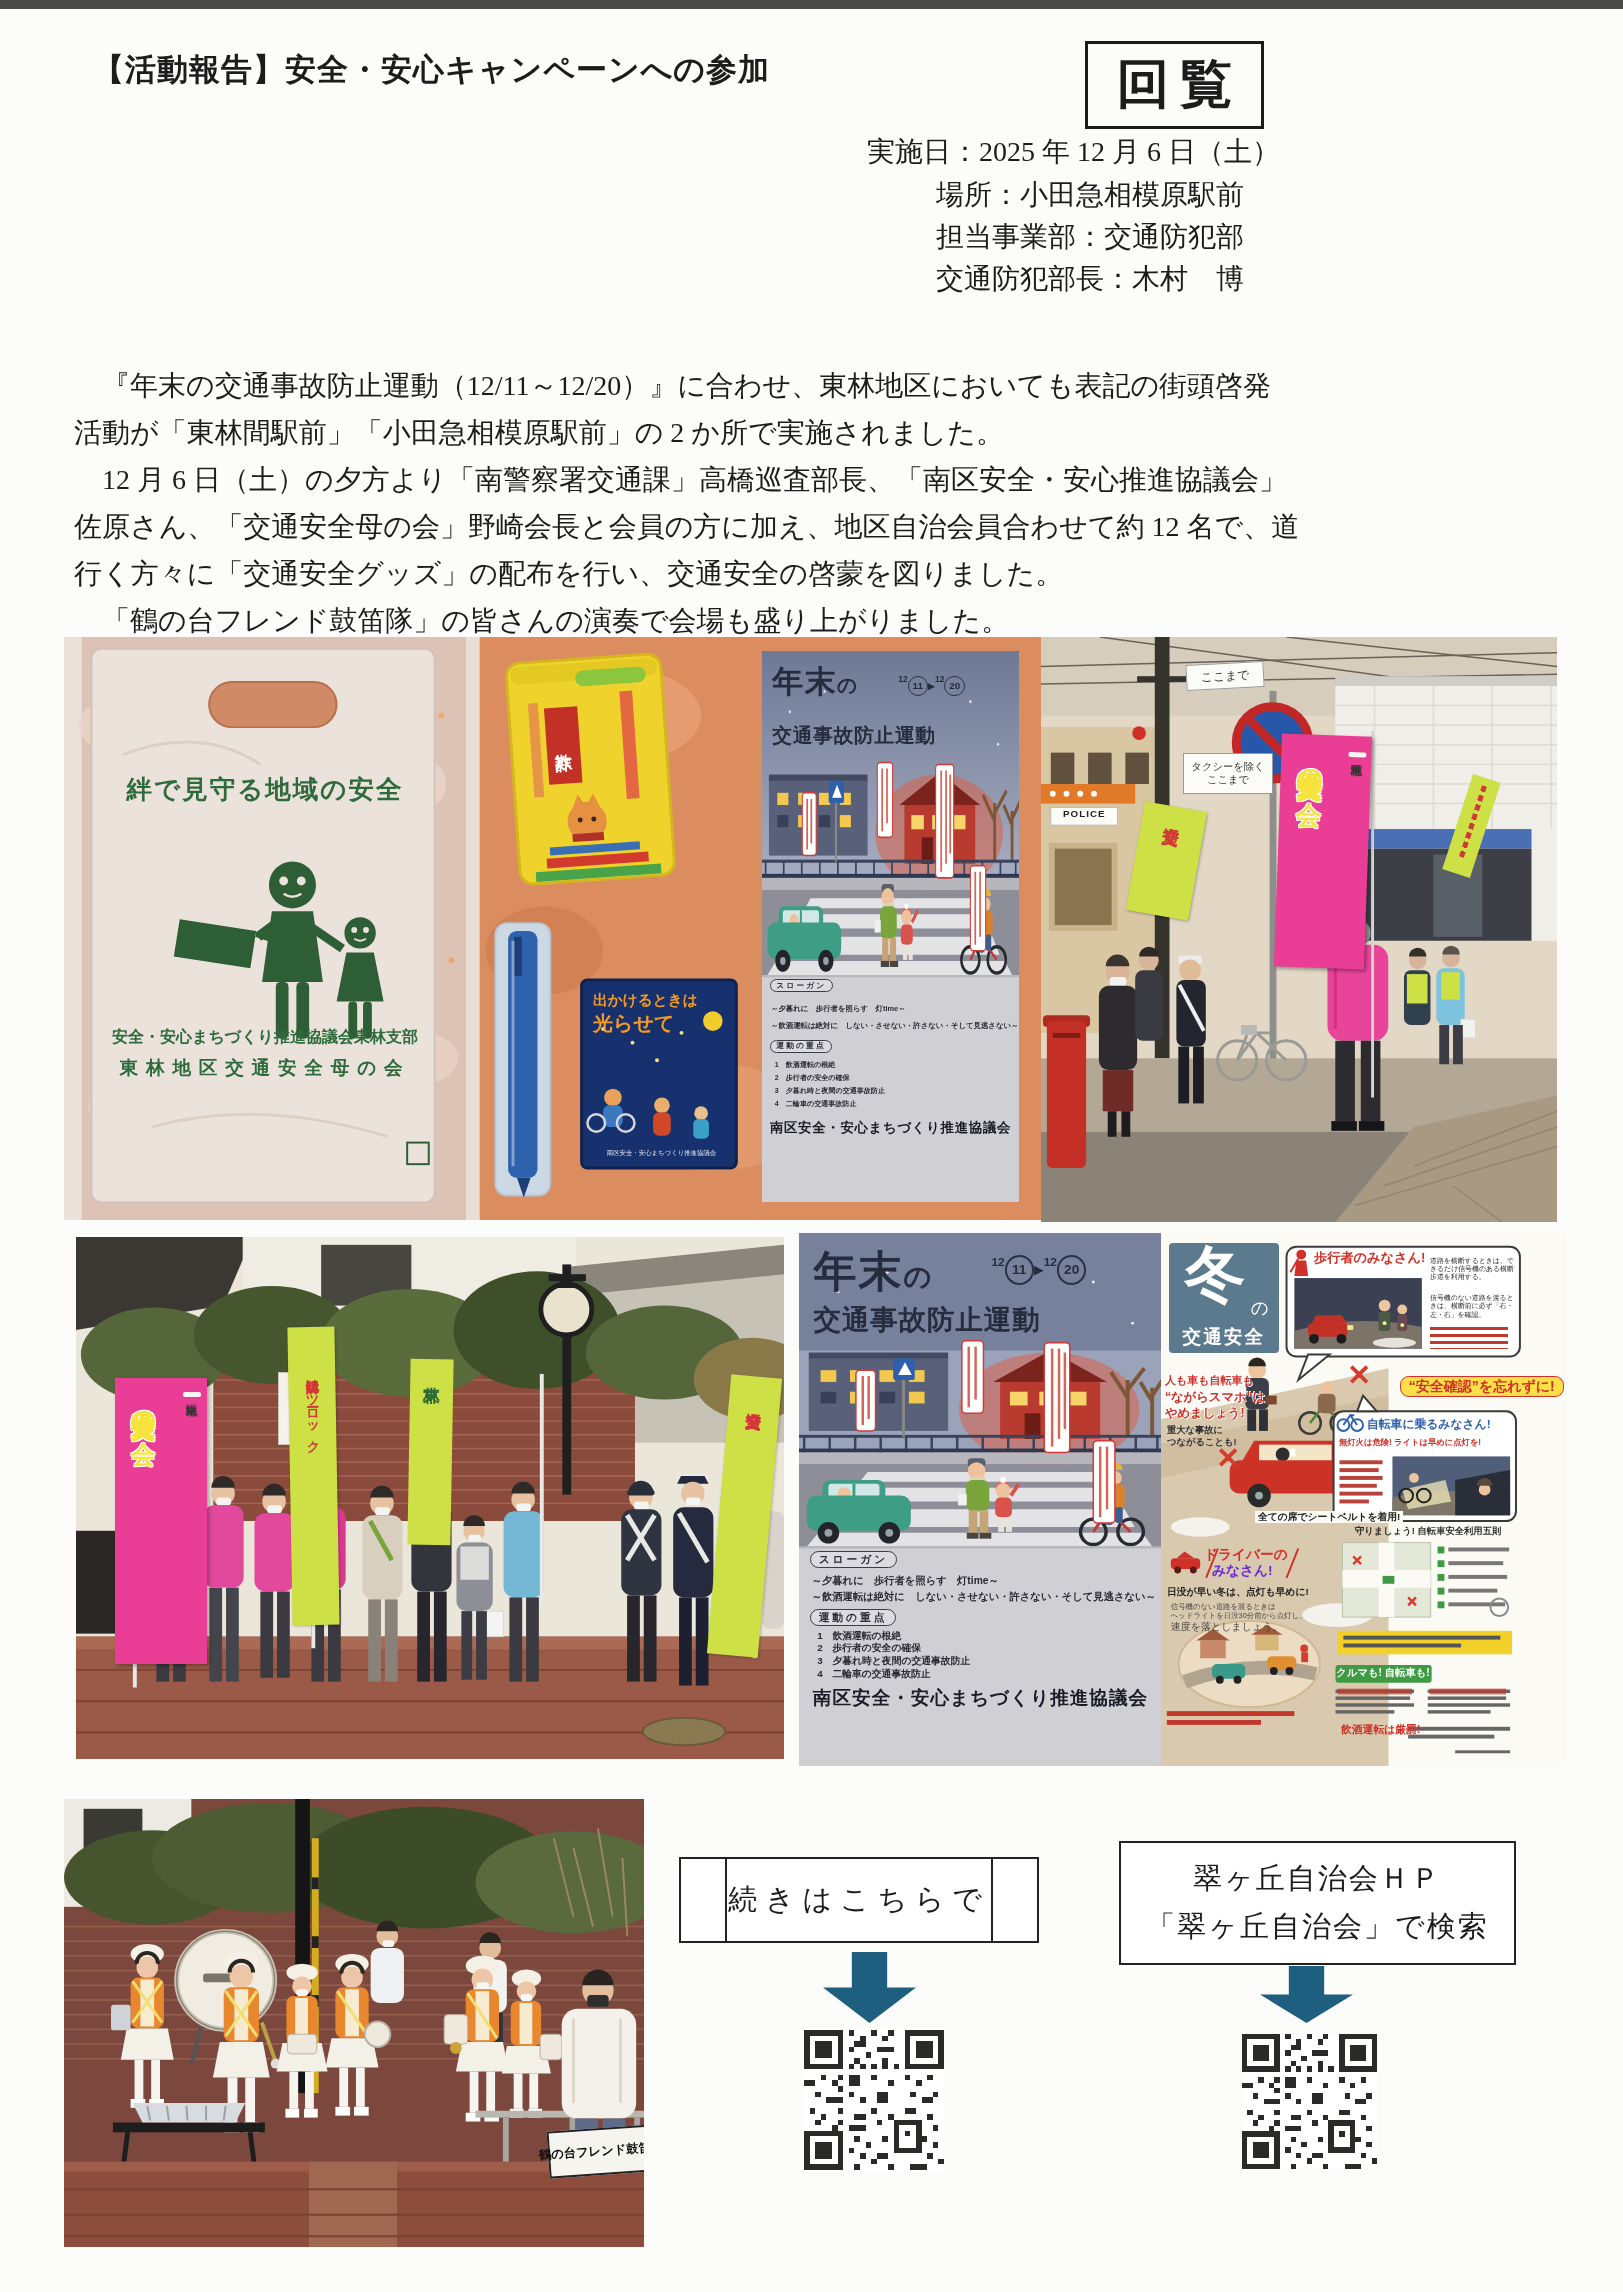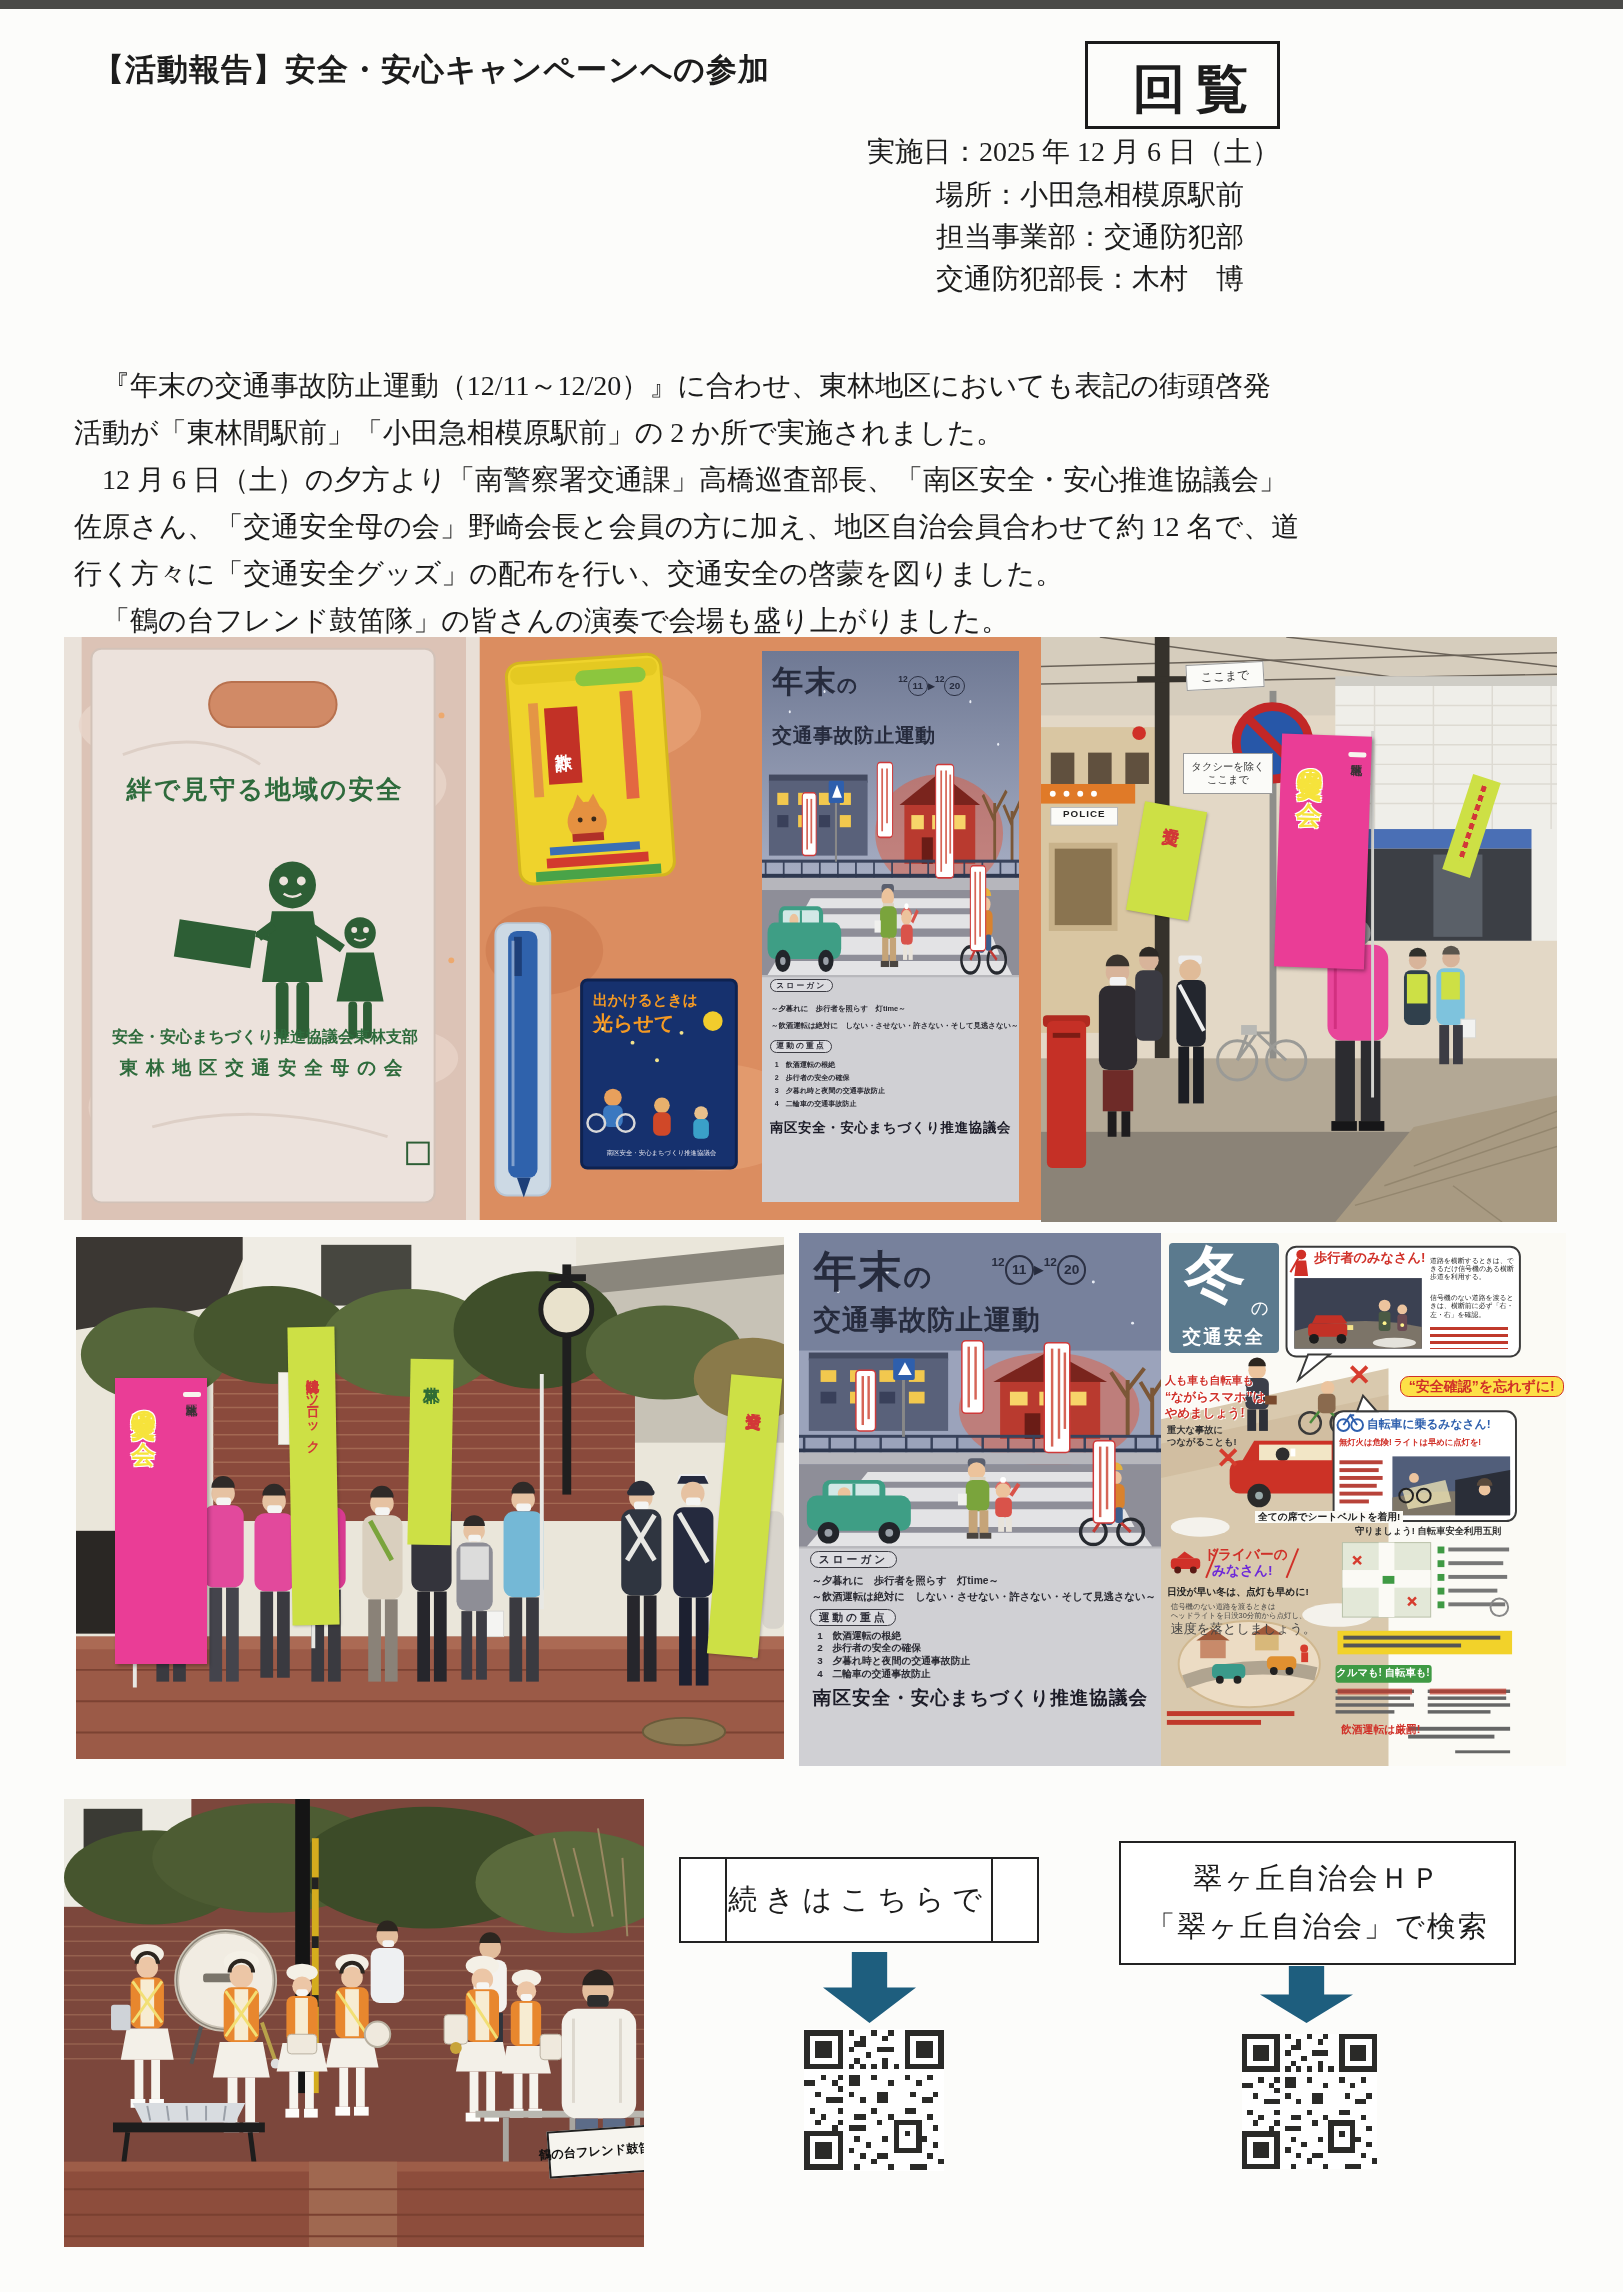--- a/index.html
+++ b/index.html
@@ -2,21 +2,21 @@
 <html><head>
 <meta charset="utf-8">
 <style>
   html,body{margin:0;padding:0;background:#e8e8e8;}
   .page{position:relative;width:1623px;height:2293px;margin:0 auto;background:#fcfcfa;
         font-family:"Liberation Serif","DejaVu Serif",serif;color:#1c1c1c;overflow:hidden;}
   .abs{position:absolute;}
   .scan-strip{left:0;top:0;width:1623px;height:8.8px;background:#4a4a48;}
   .doc-title{left:93px;top:49px;font-size:31px;font-weight:bold;letter-spacing:1px;}
   .kairan-box{left:1085px;top:41px;width:173px;height:82px;border:3.9px solid #1b1b1b;
-              display:flex;align-items:flex-end;justify-content:center;padding-left:16px;}
+              display:flex;align-items:center;justify-content:center;}
   .kairan-box span{font-size:53px;font-weight:bold;letter-spacing:9.8px;padding-left:9.8px;}
   .info-block{left:0;top:133px;width:1318px;}
   .info-line{position:absolute;font-size:28px;white-space:pre;}
   .info-line:nth-child(1){left:867px;top:0;}
   .info-line:nth-child(2){left:936px;top:43px;}
   .info-line:nth-child(3){left:936px;top:85px;}
   .info-line:nth-child(4){left:936px;top:127px;}
   .para{left:74px;top:362px;width:1264px;font-size:28px;line-height:47px;}
   .para div{white-space:pre;}
   .photo{position:absolute;overflow:hidden;background:#9a9a9a;}
@@ -951,21 +951,21 @@
     <div class="ov" style="left:5.9px;top:204px;font-size:9.3px;font-weight:bold;color:#333;">つながることも!</div>
     <div class="ov" style="left:206px;top:184px;font-size:11.8px;font-weight:900;color:#2e5fad;">自転車に乗るみなさん!</div>
     <div class="ov" style="left:178px;top:204px;font-size:8.3px;font-weight:900;color:#d03028;">無灯火は危険! ライトは早めに点灯を!</div>
     <div class="ov" style="left:94px;top:278px;background:#fbfaf5;padding:0 2.9px;font-size:9.8px;font-weight:900;color:#222;">全ての席でシートベルトを着用!</div>
     <div class="ov" style="left:194px;top:293px;font-size:9.3px;font-weight:900;color:#2e2e2e;">守りましょう! 自転車安全利用五則</div>
     <div class="ov" style="left:43px;top:314px;font-size:13.7px;font-weight:900;color:#d03028;">ドライバーの</div>
     <div class="ov" style="left:51px;top:330px;font-size:13.7px;font-weight:900;color:#6d28d9;">みなさん!</div>
     <div class="ov" style="left:5.9px;top:353px;font-size:9.8px;font-weight:900;color:#222;">日没が早い冬は、点灯も早めに!</div>
     <div class="ov" style="left:9.8px;top:369px;font-size:7.4px;color:#444;">信号機のない道路を渡るときは</div>
     <div class="ov" style="left:9.8px;top:378px;font-size:7.4px;color:#444;">ヘッドライトを日没30分前から点灯し、</div>
-    <div class="ov" style="left:9.8px;top:388px;font-size:13px;color:#444;font-family:Liberation Serif, serif;">速度を落としましょう。</div>
+    <div class="ov" style="left:9.8px;top:388px;font-size:10px;color:#444;font-family:Liberation Serif, serif;">速度を落としましょう。</div>
     <div class="ov" style="left:174px;top:434px;width:96px;text-align:center;font-size:10.3px;font-weight:900;color:#fff;">クルマも! 自転車も!</div>
     <div class="ov" style="left:180px;top:490px;font-size:10.8px;font-weight:900;color:#d03028;">飲酒運転は厳罰!</div>
   </div>
 
   <div class="photo" style="left:64px;top:1799px;width:580px;height:448px;">
     <svg viewBox="0 0 592 457" preserveAspectRatio="none">
       <rect width="592" height="457" fill="#7c473c"></rect>
       <g stroke="#95614e" stroke-width="1.5">
         <line x1="0" y1="130" x2="592" y2="130"></line>
           <line x1="0" y1="145" x2="592" y2="145"></line>

